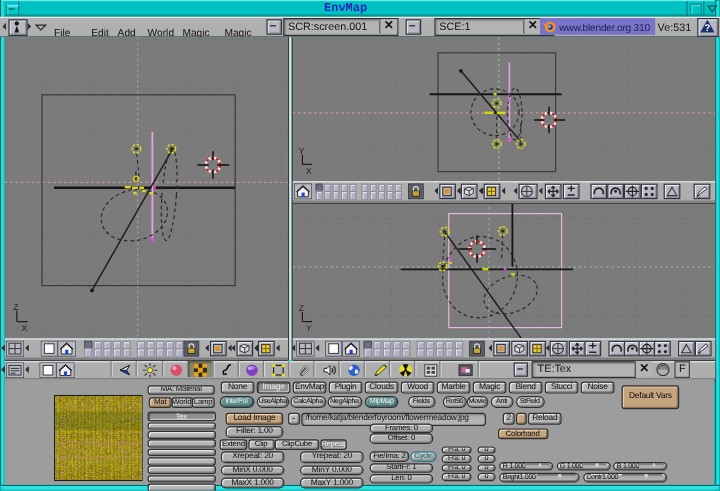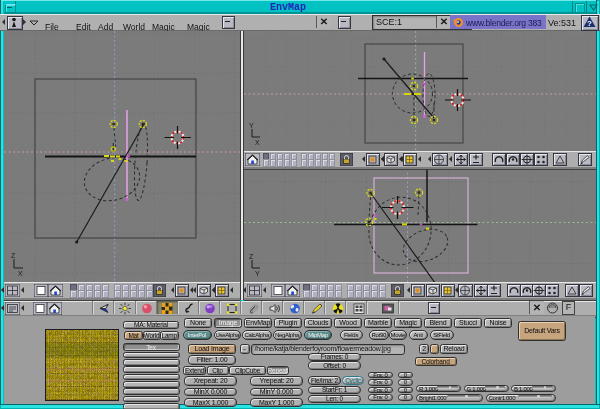--- a/index.html
+++ b/index.html
@@ -64,35 +64,38 @@
       <path d="M1 1 L9 1 L5 5 Z" fill="none" stroke="#282828"></path>
     </svg>
   <div class="mtxt" style="left:45px">File</div>
   <div class="mtxt" style="left:76px">Edit</div>
   <div class="mtxt" style="left:98px">Add</div>
   <div class="mtxt" style="left:123px">World</div>
   <div class="mtxt" style="left:152px">Magic</div>
   <div class="mtxt" style="left:187px">Magic</div>
   <div class="abs ib" style="left:222px;top:16px;width:11px;height:11px"></div>
   <div class="abs" style="left:225px;top:21px;width:5px;height:1px;background:#222"></div>
+  <div class="abs fld" style="left:236px;top:15px;width:94px;height:13px;">
+      <span style="position:absolute;left:3px;top:1px">SCR:screen.001</span>
+    </div>
   <div class="abs" style="left:316px;top:16px;width:14px;height:12px;background:#b4b4b4;border-left:1px solid #5a5a5a;font-size:10px;font-weight:bold;color:#151515;text-align:center;line-height:12px">✕</div>
   <div class="abs ib" style="left:338px;top:16px;width:11px;height:11px"></div>
   <div class="abs" style="left:341px;top:21px;width:5px;height:1px;background:#222"></div>
-  <div class="abs fld" style="left:372px;top:15px;width:98px;height:13px;">
+  <div class="abs fld" style="left:362px;top:15px;width:98px;height:13px;">
       <span style="position:absolute;left:3px;top:1px">SCE:1</span>
     </div>
   <div class="abs" style="left:436px;top:16px;width:14px;height:12px;background:#b4b4b4;border-left:1px solid #5a5a5a;font-size:10px;font-weight:bold;color:#151515;text-align:center;line-height:12px">✕</div>
   <div class="abs" style="left:450px;top:15px;width:96px;height:14px;background:#7a74c8;"></div>
   <svg class="abs" style="left:452px;top:16px" width="12" height="12">
       <circle cx="6.5" cy="6.5" r="4.5" fill="#ef8f2f"></circle>
       <circle cx="6.5" cy="6.5" r="2.2" fill="#1c3f8f"></circle>
       <circle cx="6" cy="6" r="0.9" fill="#e8e8ff"></circle>
       <path d="M6.5 6.5 L0 3 L3.5 8 Z" fill="#ef8f2f"></path>
     </svg>
-  <div class="abs" style="left:466px;top:18px;font-size:8.5px;color:#1c1c50;letter-spacing:-0.2px">www.blender.org 383</div>
+  <div class="abs" style="left:466px;top:18px;font-size:8.5px;color:#1c1c50;letter-spacing:-0.2px">www.blender.org 310</div>
   <div class="abs" style="left:548px;top:18px;font-size:9px;color:#141414">Ve:531</div>
   <div class="abs ib" style="left:581px;top:15px;width:16px;height:14px"></div>
   <svg class="abs" style="left:583px;top:16px" width="13" height="12">
       <path d="M6.5 0.5 L12.5 11 L0.5 11 Z" fill="#1c3070"></path>
       <text x="6.5" y="10" font-size="8" font-weight="bold" fill="#fff" text-anchor="middle">?</text>
     </svg>
 
   <div id="vpL" class="vp" style="left:4px;top:31px;width:236px;height:251px">
   <svg width="236" height="251">
     <g stroke="#747474" stroke-dasharray="2,2.5">
@@ -659,20 +662,23 @@
         <rect x="7.5" y="7" width="3" height="2.5"></rect>
       </g>
     </svg>
 <svg class="abs" style="left:381px;top:302px" width="14" height="13">
       <rect x="1.5" y="2" width="11" height="9" fill="#585858" stroke="#333" stroke-width="0.8"></rect>
       <rect x="3.5" y="4" width="5" height="4.5" fill="#d060a8"></rect>
       <rect x="7" y="5.5" width="3.5" height="3" fill="#e8e8e8"></rect>
     </svg>
 <div class="abs ib" style="left:428px;top:302px;width:10px;height:10px"></div>
 <div class="abs" style="left:431px;top:307px;width:5px;height:1px;background:#222"></div>
+<div class="abs fld" style="left:443px;top:301px;width:85px;height:12px">
+      <span style="position:absolute;left:4px;top:0px">TE:Tex</span>
+    </div>
 <div class="abs" style="left:529px;top:301px;width:14px;height:13px;background:#b4b4b4;border-left:1px solid #5a5a5a;font-size:10px;font-weight:bold;color:#151515;text-align:center;line-height:13px">✕</div>
 <svg class="abs" style="left:545px;top:302px" width="15" height="12">
       <circle cx="7.5" cy="6" r="5" fill="none" stroke="#333"></circle>
       <path d="M4 6 A3.5 3.5 0 0 1 11 6" fill="#888" stroke="#333" stroke-width="0.7"></path>
     </svg>
 <div class="abs" style="left:562px;top:301px;width:11px;height:12px;background:#b4b4b4;border:1px solid #444;font-size:9px;color:#111;text-align:center;line-height:11px">F</div>
 
   <div id="panel"></div>
 
 <svg class="abs" style="left:45px;top:329px" width="74" height="72">

